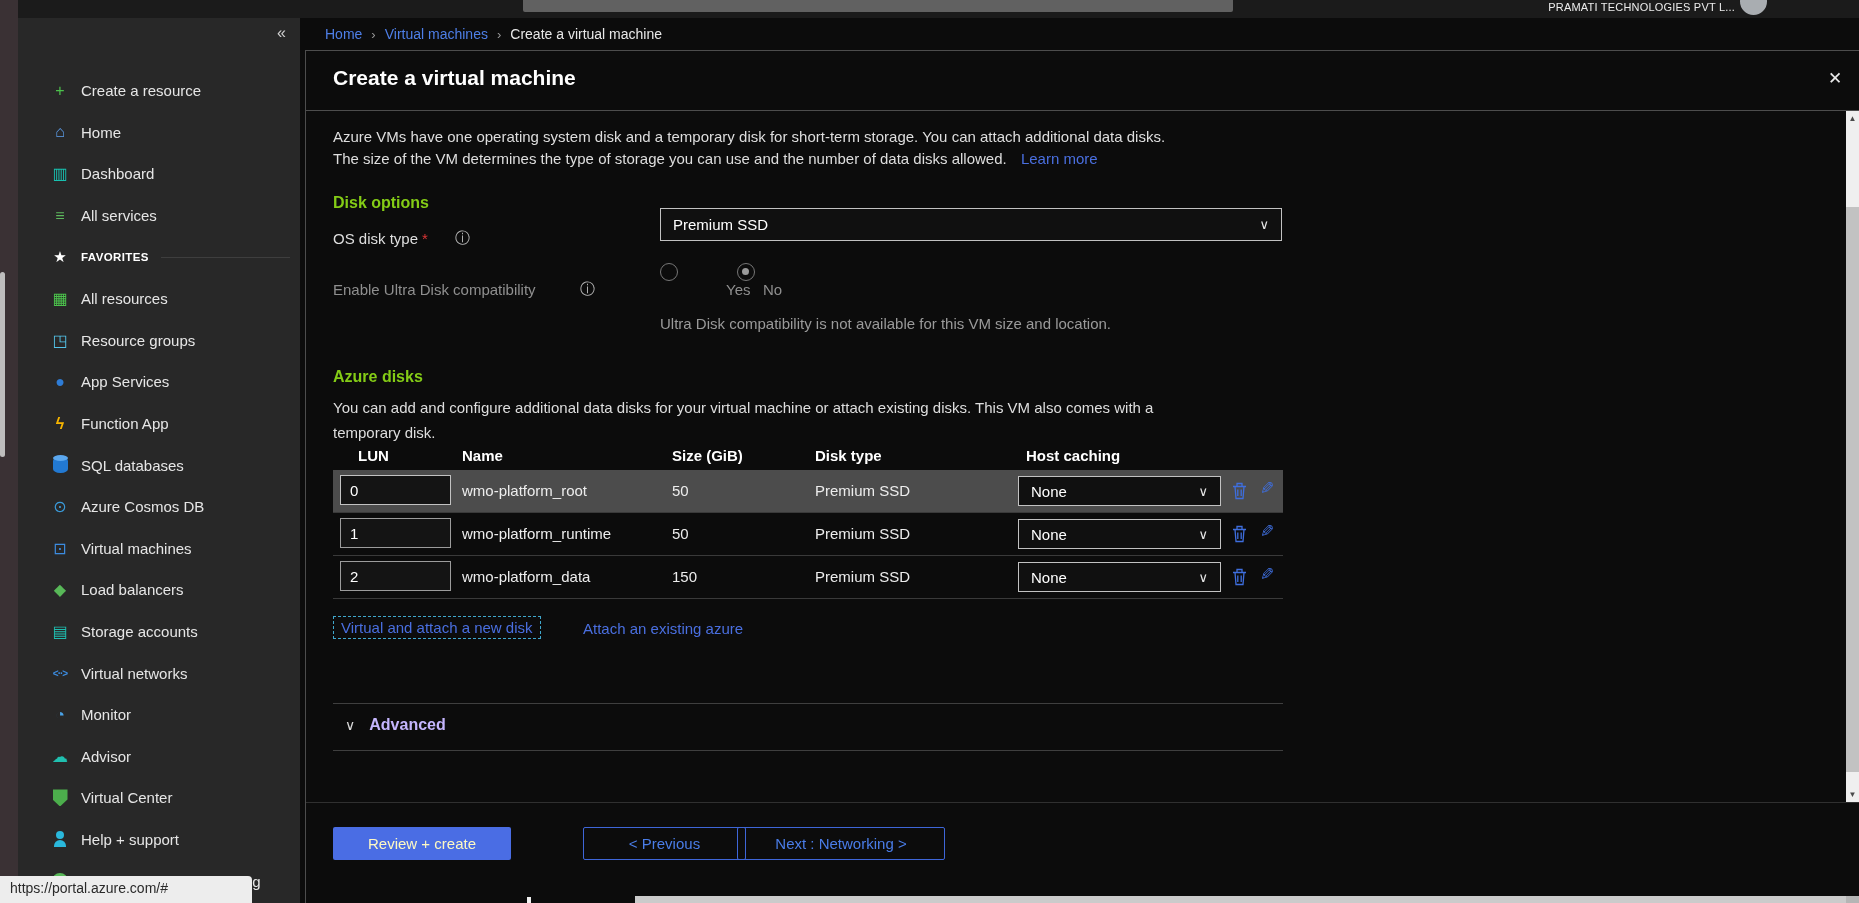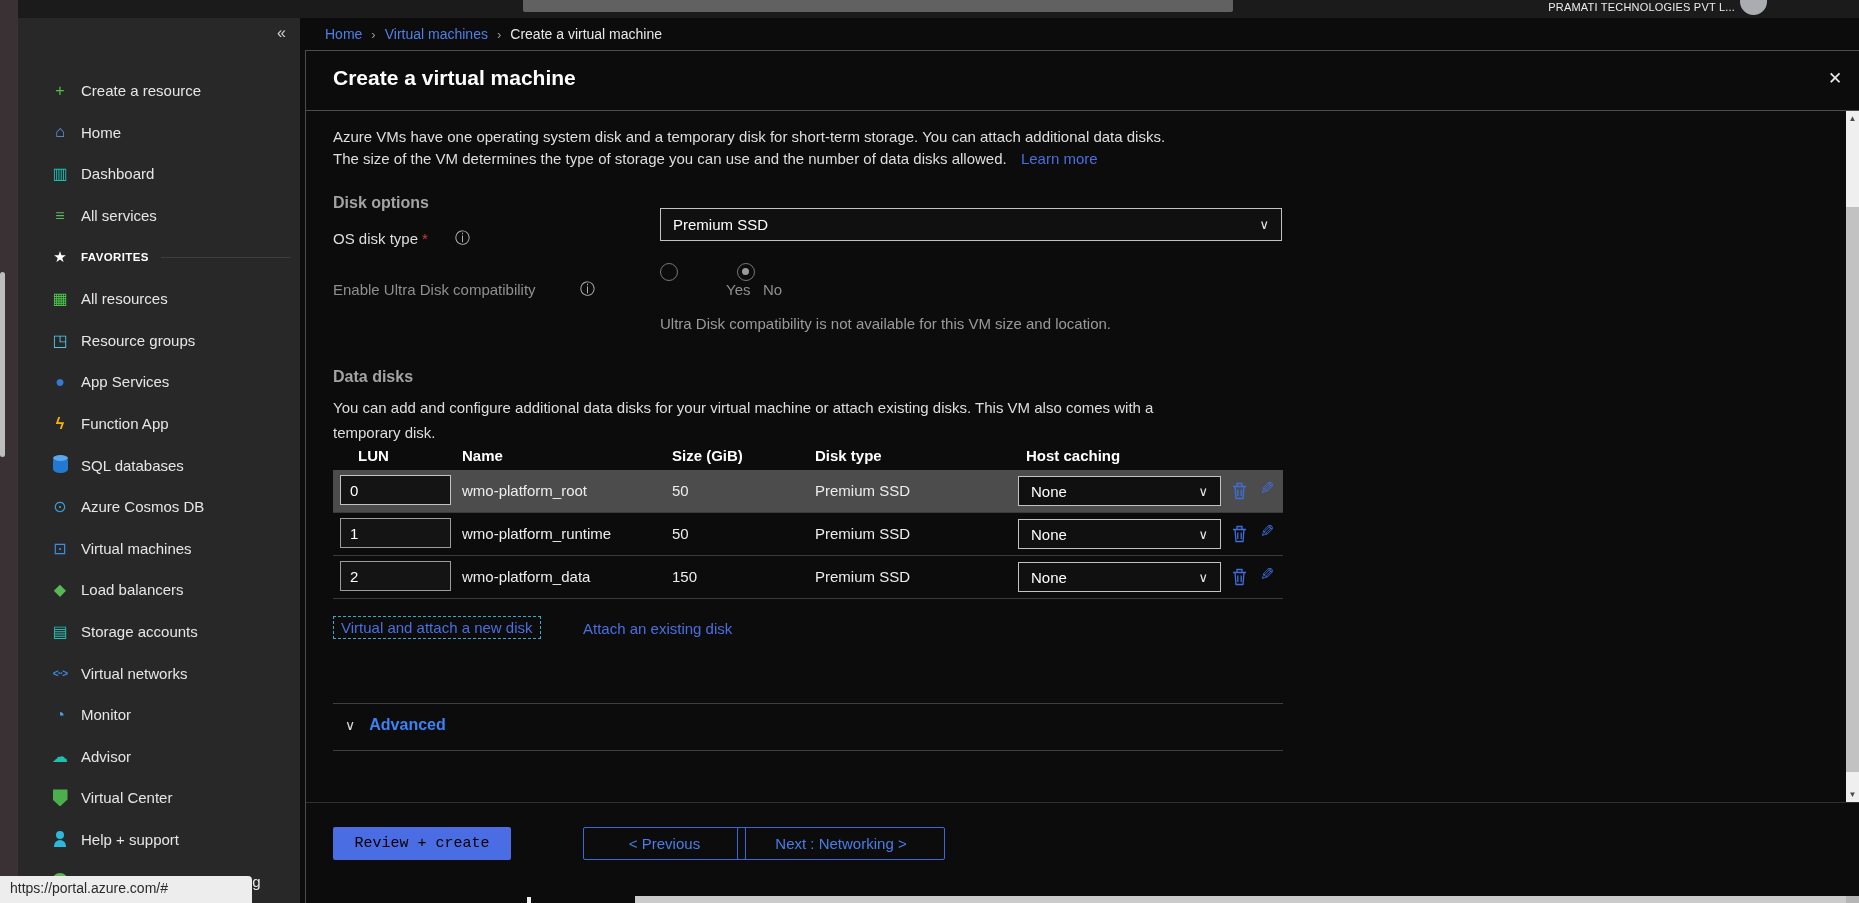--- a/index.html
+++ b/index.html
@@ -48,21 +48,21 @@
   .vline{position:absolute;width:1px;background:#4d4d4d;}
   .breadcrumb{position:absolute;left:325px;top:26px;display:flex;align-items:center;gap:9px;font-size:14px;z-index:3;}
   .crumb-link{color:#4e7fe8;cursor:pointer;}
   .crumb-sep{color:#9a9a9a;font-size:13px;}
   .crumb-current{color:#e8e8e8;}
   .blade-title{position:absolute;left:333px;top:66px;font-size:21px;font-weight:600;color:#fff;}
   .blade-close{position:absolute;left:1828px;top:68px;font-size:17px;color:#e8e8e8;cursor:pointer;}
 
   
   .t{position:absolute;font-size:15px;color:#dedede;white-space:nowrap;margin-top:16px;}
-  .heading{font-size:16px;font-weight:600;color:#a3a3a3;}
+  .heading{font-size:16px;font-weight:600;color:#84cc16;}
   .gray{color:#8f8f8f;}
   .link{color:#4a6fe0;cursor:pointer;}
   .info{font-size:15px;color:#b5b5b5;cursor:pointer;font-style:normal;}
   .req{color:#dc3535;margin-left:4px;}
 
   
   .dd{position:absolute;box-sizing:border-box;border:1px solid #c2c2c2;background:#101010;display:flex;align-items:center;
       padding-left:12px;font-size:15px;color:#fff;cursor:pointer;}
   .dd .chev{position:absolute;right:12px;color:#e8e8e8;font-size:13px;}
 
@@ -84,25 +84,25 @@
   .rowtrash{position:absolute;left:899px;top:12px;cursor:pointer;line-height:0;}
   .rowpencil{position:absolute;left:927px;top:8px;font-size:17px;color:#3e6ede;cursor:pointer;transform:scaleX(-1);}
   .tbl-bottom{position:absolute;left:333px;top:598px;width:950px;height:1px;background:#3a3a3a;}
 
   .linknew{position:absolute;left:333px;top:616px;font-size:15px;color:#4a6fe0;border:1px dashed #3fa7cc;padding:2px 7px;cursor:pointer;}
   .linkattach{position:absolute;left:583px;top:620px;font-size:15px;color:#4a6fe0;cursor:pointer;}
 
   
   .advrow{position:absolute;left:345px;top:716px;display:flex;align-items:center;gap:14px;cursor:pointer;}
   .advchev{color:#d8d8d8;font-size:14px;}
-  .advlabel{font-size:16px;font-weight:600;color:#3b82f6;}
+  .advlabel{font-size:16px;font-weight:600;color:#c4b5fd;}
 
   
   .btn{position:absolute;top:827px;height:33px;font-size:15px;border-radius:2px;cursor:pointer;font-family:inherit;}
-  .btn-primary{left:333px;width:178px;background:#4a6de4;color:#000000;border:none;font-family:Liberation Mono, monospace;}
+  .btn-primary{left:333px;width:178px;background:#4a6de4;color:#fef9c3;border:none;}
   .btn-outline{background:transparent;border:1px solid #3e66d8;color:#4a7de8;}
   .btn-prev{left:583px;width:163px;}
   .btn-next{left:737px;width:208px;}
 
   
   .vsb{position:absolute;left:1846px;top:111px;width:13px;height:691px;background:#efefef;z-index:7;}
   .vsb .arr{position:absolute;left:0;width:13px;text-align:center;font-size:8px;color:#4a4a4a;cursor:pointer;}
   .vsb .up{top:3px;} .vsb .dn{bottom:3px;}
   .vsb-thumb{position:absolute;left:0;top:96px;width:13px;height:565px;background:#c2c2c2;cursor:pointer;}
   .hsb{position:absolute;left:635px;top:896px;width:1224px;height:7px;background:#cbcbcb;z-index:7;cursor:pointer;}
@@ -250,21 +250,21 @@
   </div>
 
   <div class="t gray" style="left:333px;top:265px;">Enable Ultra Disk compatibility</div>
   <span class="t info" style="left:580px;top:264px;">ⓘ</span>
   <div class="radio" style="left:660px;top:263px;"></div>
   <div class="t gray" style="left:726px;top:265px;">Yes</div>
   <div class="radio sel" style="left:737px;top:263px;"></div>
   <div class="t gray" style="left:763px;top:265px;">No</div>
   <div class="t gray" style="left:660px;top:299px;color:#9a9a9a;">Ultra Disk compatibility is not available for this VM size and location.</div>
 
-  <div class="t heading" style="left:333px;top:352px;">Data disks</div>
+  <div class="t heading" style="left:333px;top:352px;">Azure disks</div>
   <div class="t" style="left:333px;top:383px;">You can add and configure additional data disks for your virtual machine or attach existing disks. This VM also comes with a</div>
   <div class="t" style="left:333px;top:408px;">temporary disk.</div>
 
   <div class="thead" style="left:358px;top:447px;">LUN</div>
   <div class="thead" style="left:462px;top:447px;text-align:center;">Name</div>
   <div class="thead" style="left:672px;top:447px;">Size (GiB)</div>
   <div class="thead" style="left:815px;top:447px;">Disk type</div>
   <div class="thead" style="left:1026px;top:447px;">Host caching</div>
 
   <div class="dtable">
@@ -312,21 +312,21 @@
       </div>
       <span class="rowtrash"><svg width="15" height="18" viewBox="0 0 15 18">
             <path d="M1 4.5h13M5 4V1.5h5V4M3 4.5l1 12h7l1-12M5.8 7.5v6.5M9.2 7.5v6.5" stroke="#3e6ede" fill="none" stroke-width="1.3"></path>
           </svg></span>
       <span class="rowpencil">✎</span>
     </div>
   </div>
   <div class="tbl-bottom"></div>
 
   <div class="linknew">Virtual and attach a new disk</div>
-  <div class="linkattach">Attach an existing disk</div>
+  <div class="linkattach">Attach an existing azure</div>
 
   <div class="hline" style="left:333px;top:703px;width:950px;background:#3f3f3f;"></div>
   <div class="advrow">
     <span class="advchev">∨</span>
     <span class="advlabel">Advanced</span>
   </div>
   <div class="hline" style="left:333px;top:750px;width:950px;background:#3f3f3f;"></div>
 
   <div class="hline" style="left:306px;top:802px;width:1553px;background:#303030;"></div>
   <button class="btn btn-primary">Review + create</button>

